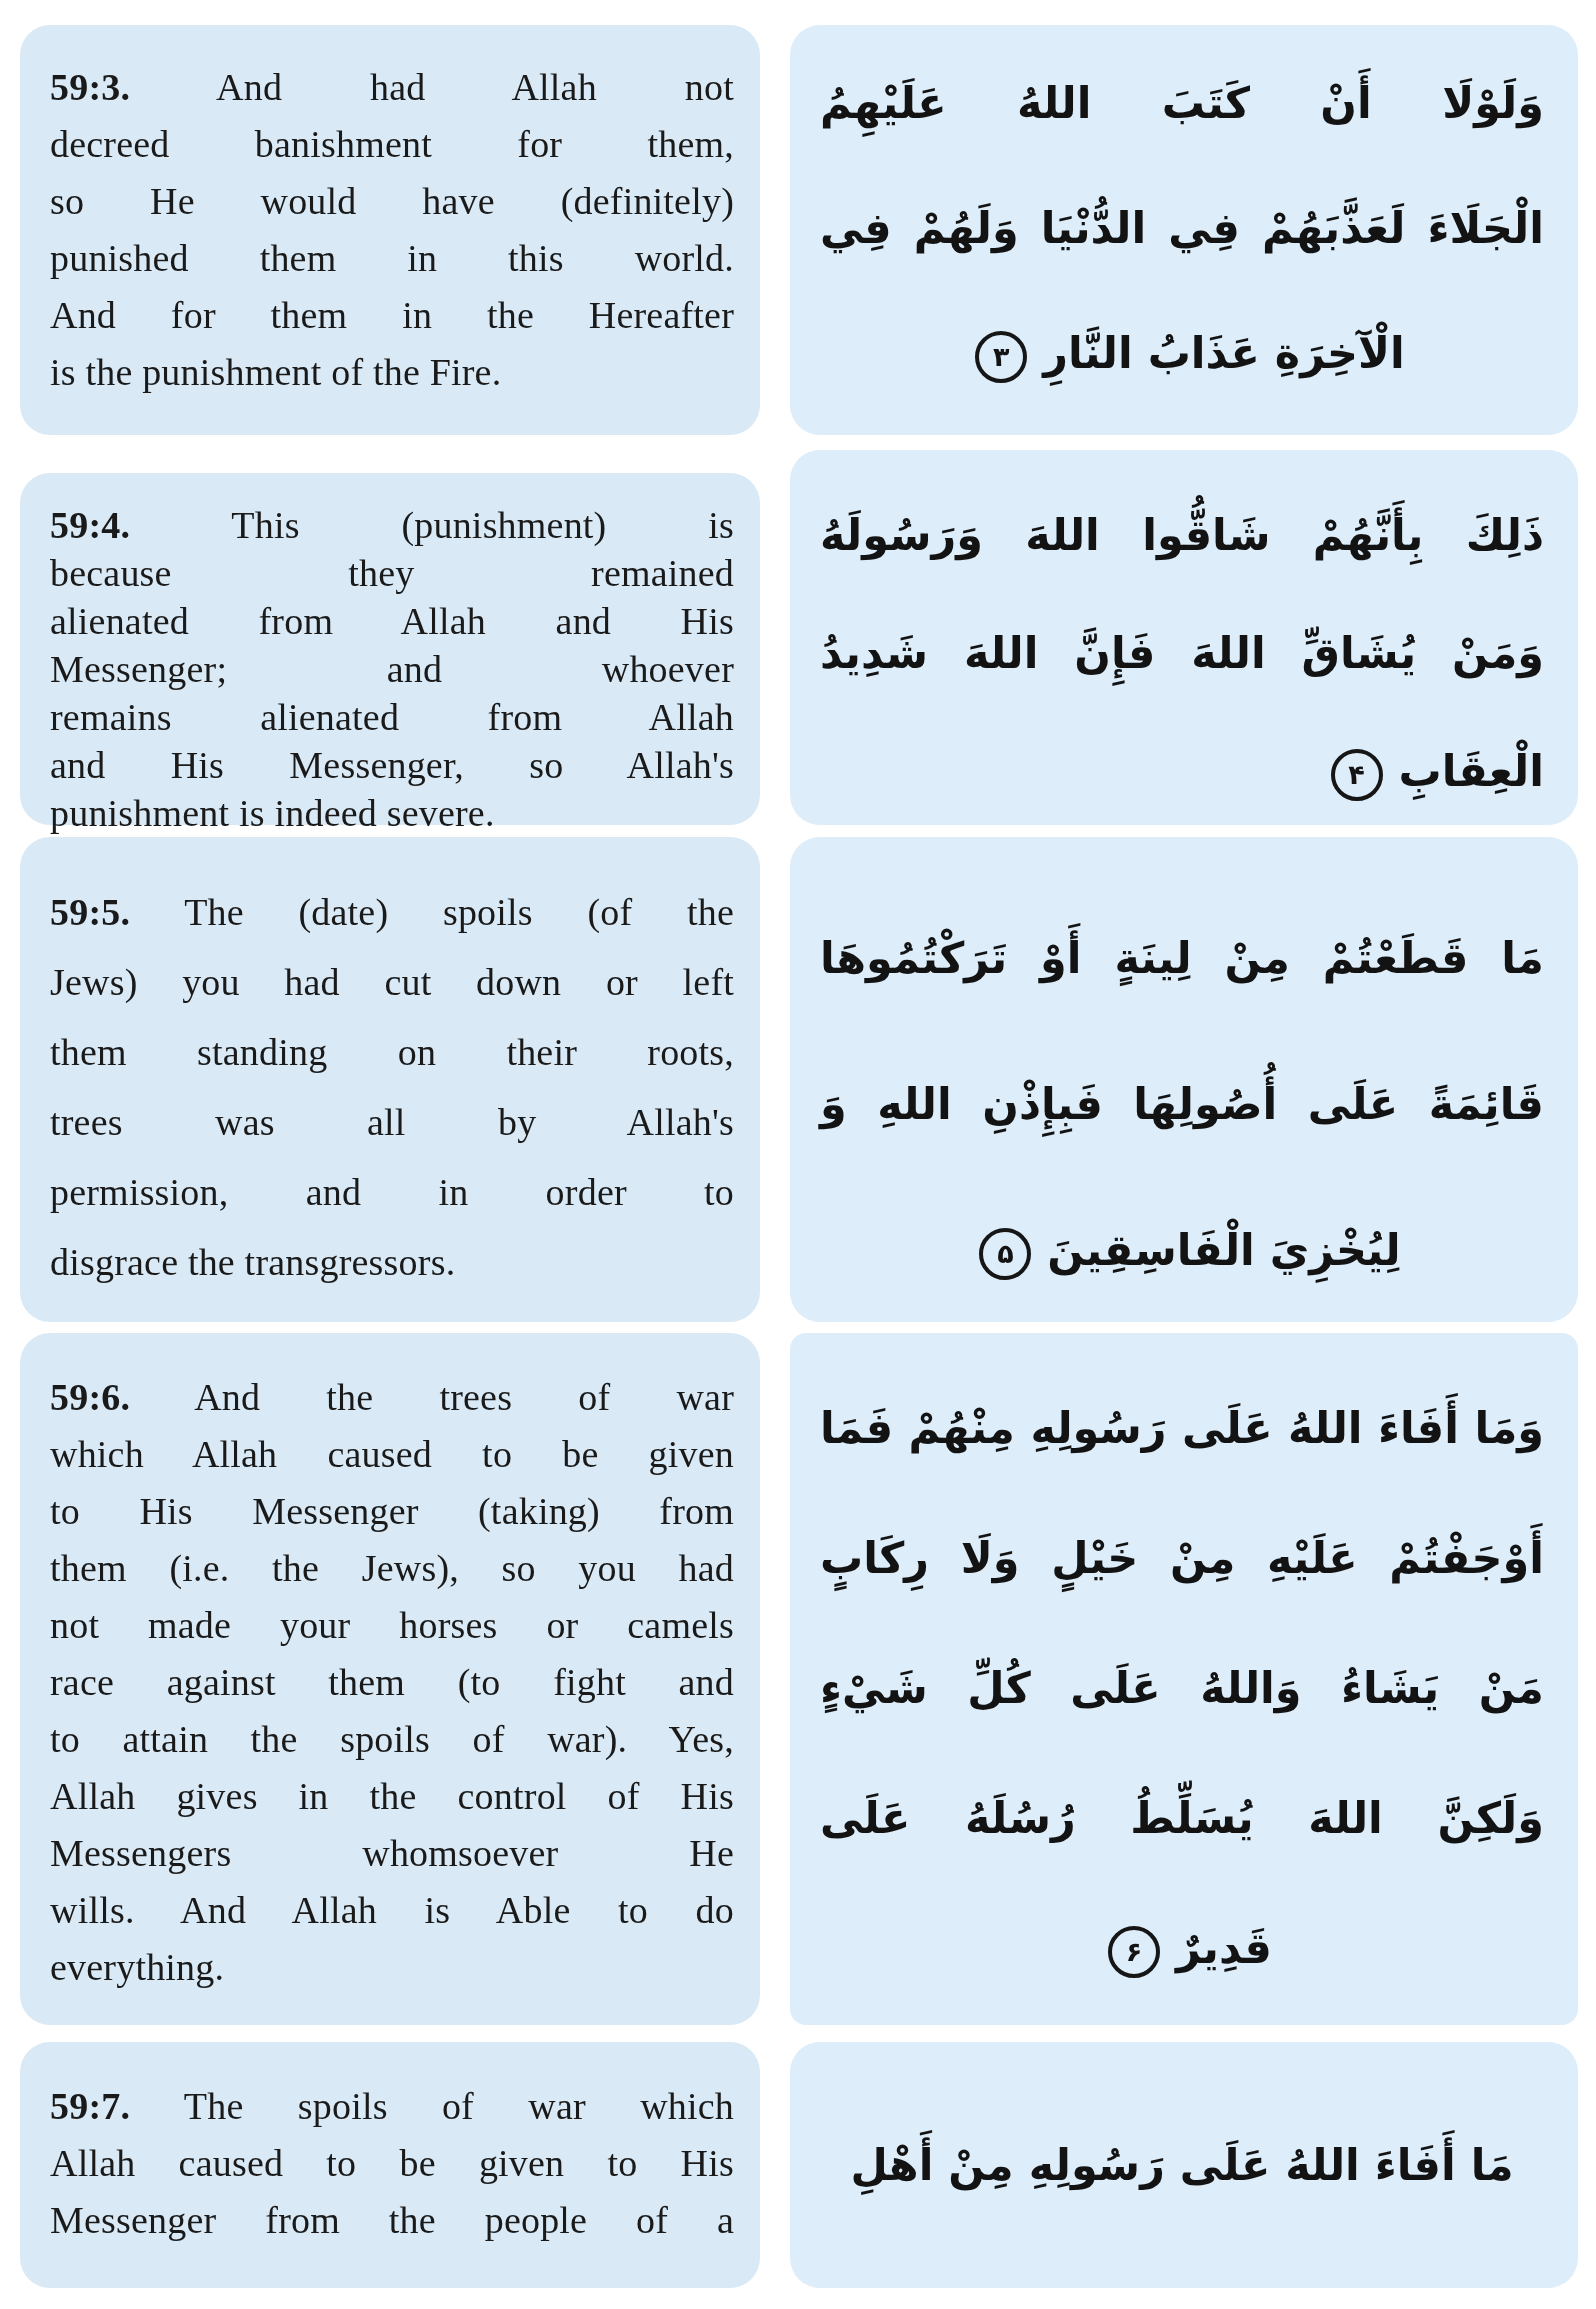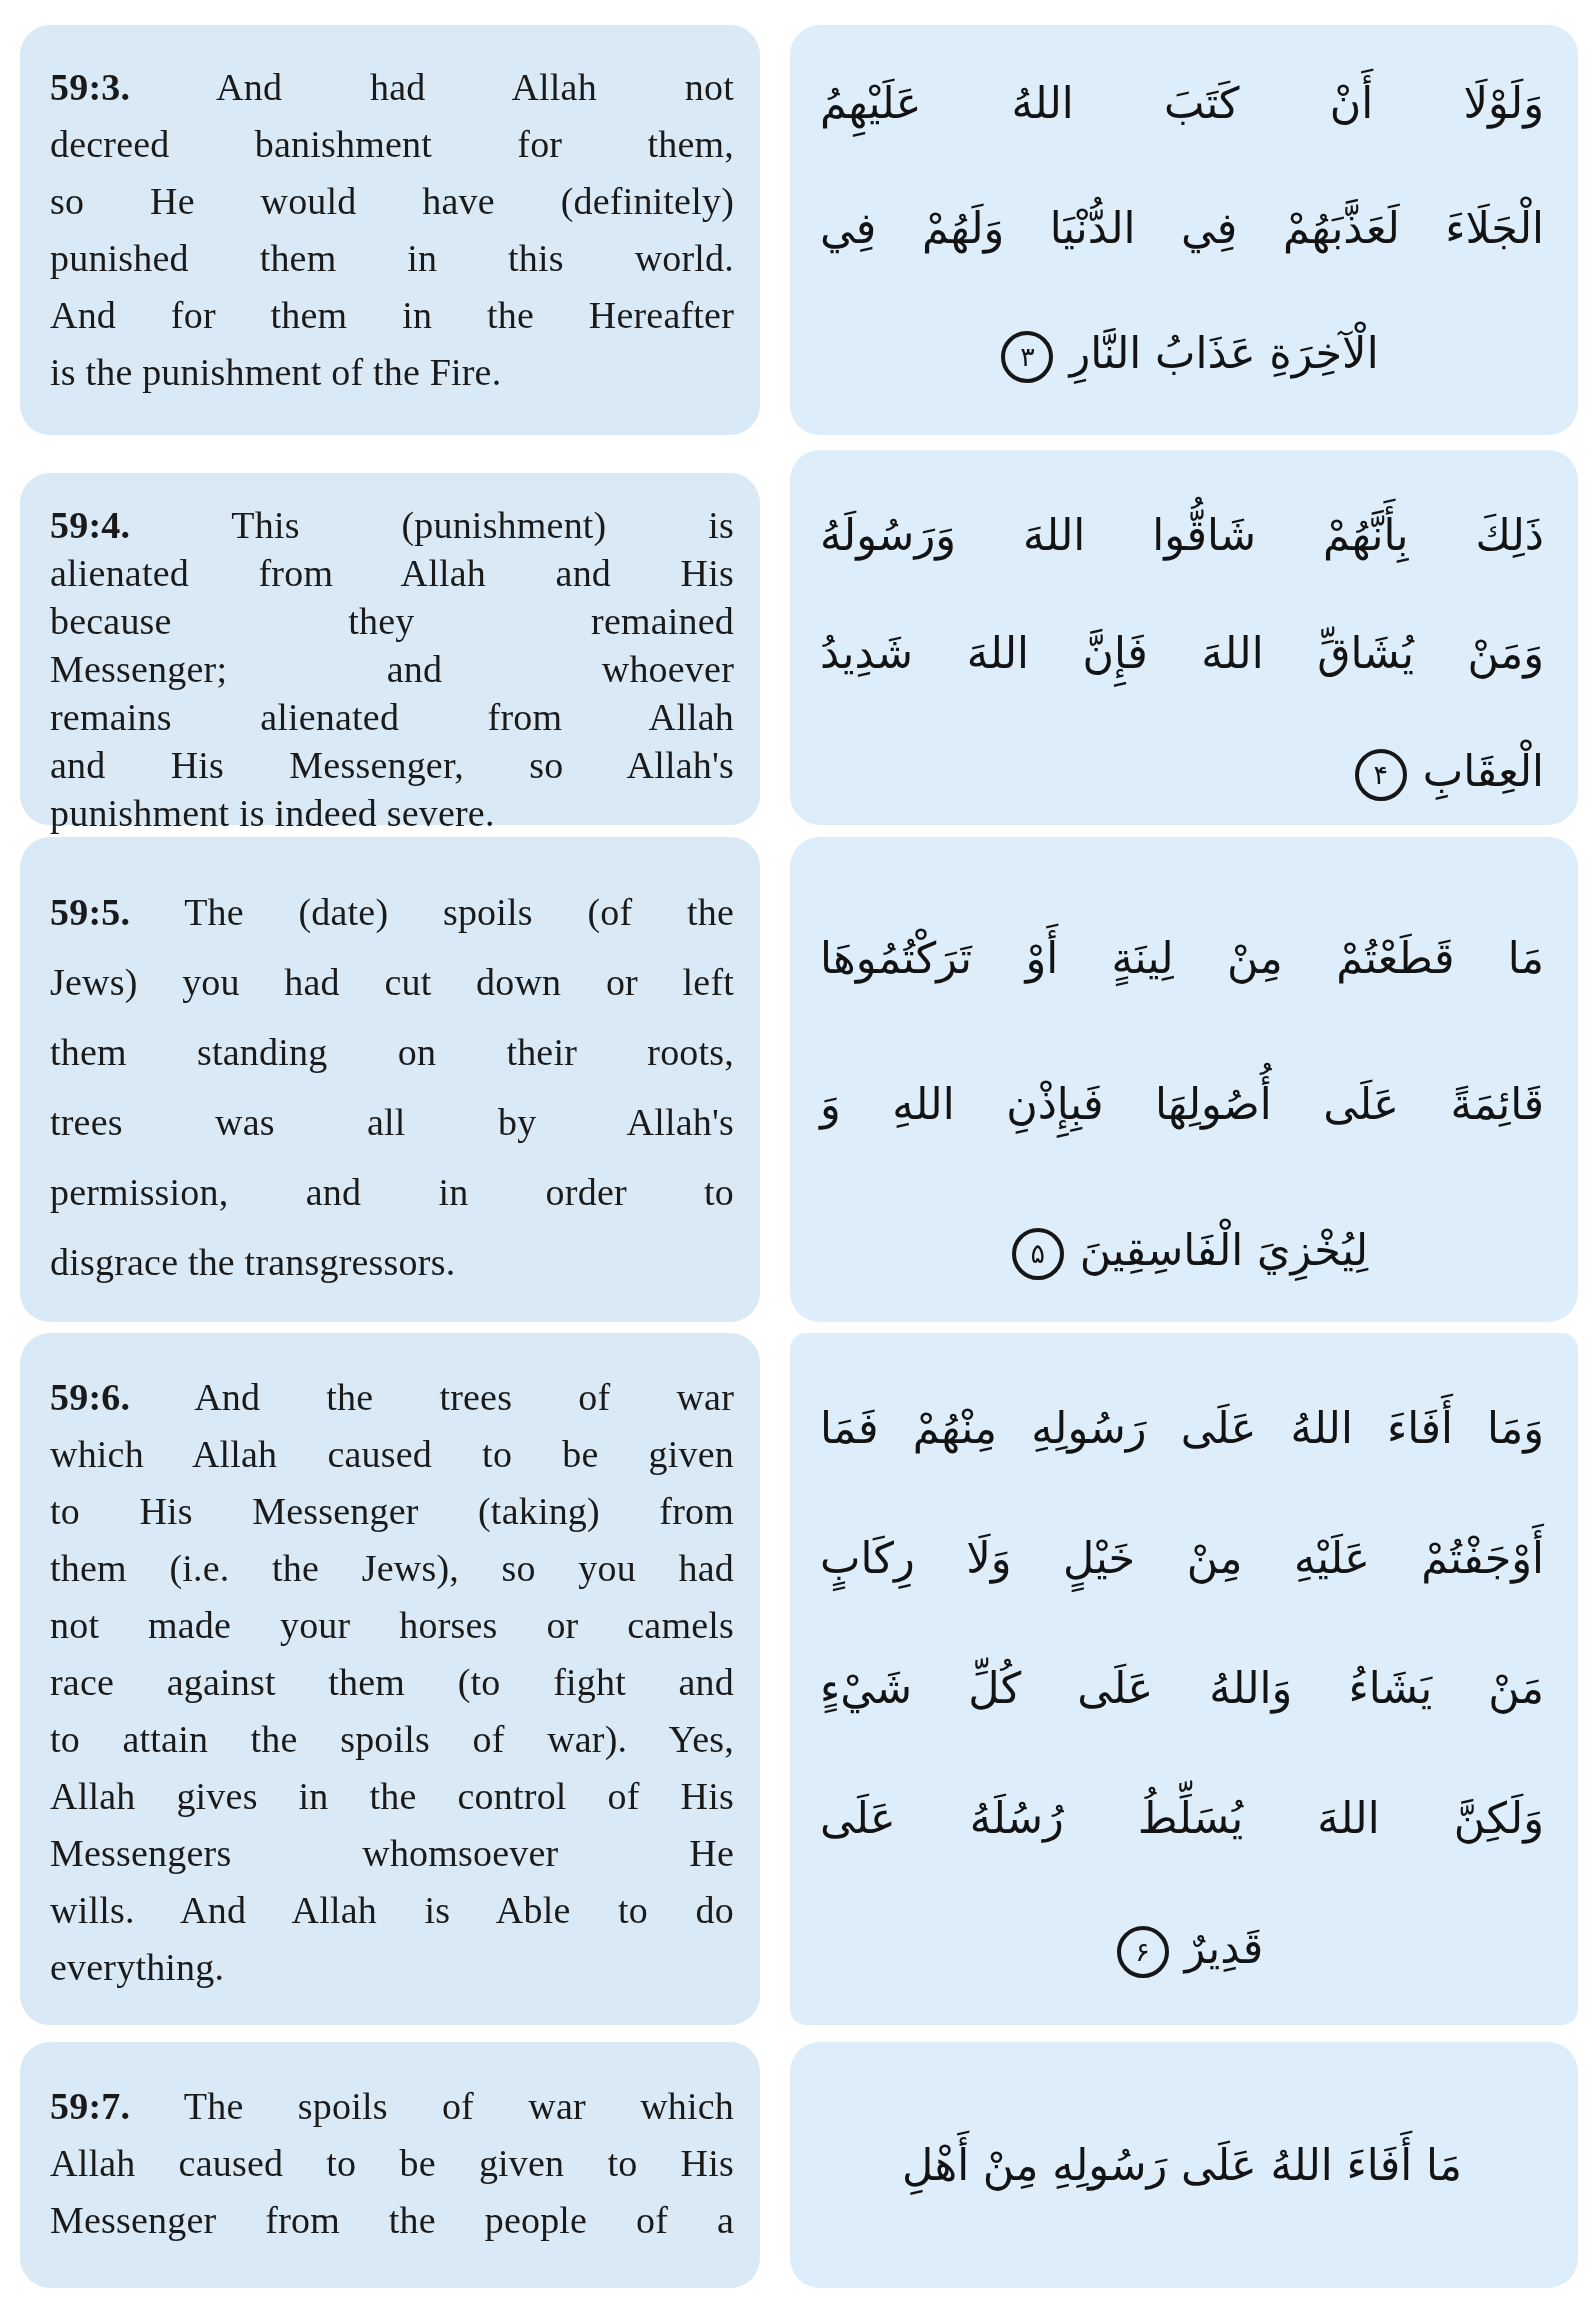--- a/index.html
+++ b/index.html
@@ -40,21 +40,21 @@
   .r3 .eline{line-height:70px;}
   .eline.endline{text-align-last:left;}
   .ref{font-weight:bold;}
 
   .abox{
     width:788px;box-sizing:border-box;flex:none;
     background:#ddedf9;border-radius:30px;
     direction:rtl;
     padding:16px 34px 0 30px;
     font-family:"DejaVu Sans", sans-serif;
-    font-weight:normal;color:#131313;
+    font-weight:bold;color:#131313;
   }
   .r2 .abox{padding-top:26px;}
   .r3 .abox{padding-top:48px;}
   .r4 .abox{padding-top:30px;border-radius:16px;}
   .r5 .abox{display:flex;flex-direction:column;justify-content:center;padding-top:0;}
 
   .aline{
     font-size:43px;
     line-height:125px;
     text-align:justify;text-align-last:justify;
@@ -92,22 +92,22 @@
     <div class="abox" dir="rtl">
       <div class="aline">وَلَوْلَا أَنْ كَتَبَ اللهُ عَلَيْهِمُ</div>
       <div class="aline">الْجَلَاءَ لَعَذَّبَهُمْ فِي الدُّنْيَا وَلَهُمْ فِي</div>
       <div class="aline center-last"><span>الْآخِرَةِ عَذَابُ النَّارِ</span><span class="vmark">۳</span></div>
     </div>
   </div>
 
   <div class="row row-2 r2">
     <div class="ebox">
       <div class="eline"><span class="ref">59:4.</span> <span>This (punishment) is</span></div>
+      <div class="eline">because they remained</div>
       <div class="eline">alienated from Allah and His</div>
-      <div class="eline">because they remained</div>
       <div class="eline">Messenger; and whoever</div>
       <div class="eline">remains alienated from Allah</div>
       <div class="eline">and His Messenger, so Allah's</div>
       <div class="eline endline">punishment is indeed severe.</div>
     </div>
     <div class="abox" dir="rtl">
       <div class="aline">ذَلِكَ بِأَنَّهُمْ شَاقُّوا اللهَ وَرَسُولَهُ</div>
       <div class="aline">وَمَنْ يُشَاقِّ اللهَ فَإِنَّ اللهَ شَدِيدُ</div>
       <div class="aline right-last"><span>الْعِقَابِ</span><span class="vmark">۴</span></div>
     </div>

